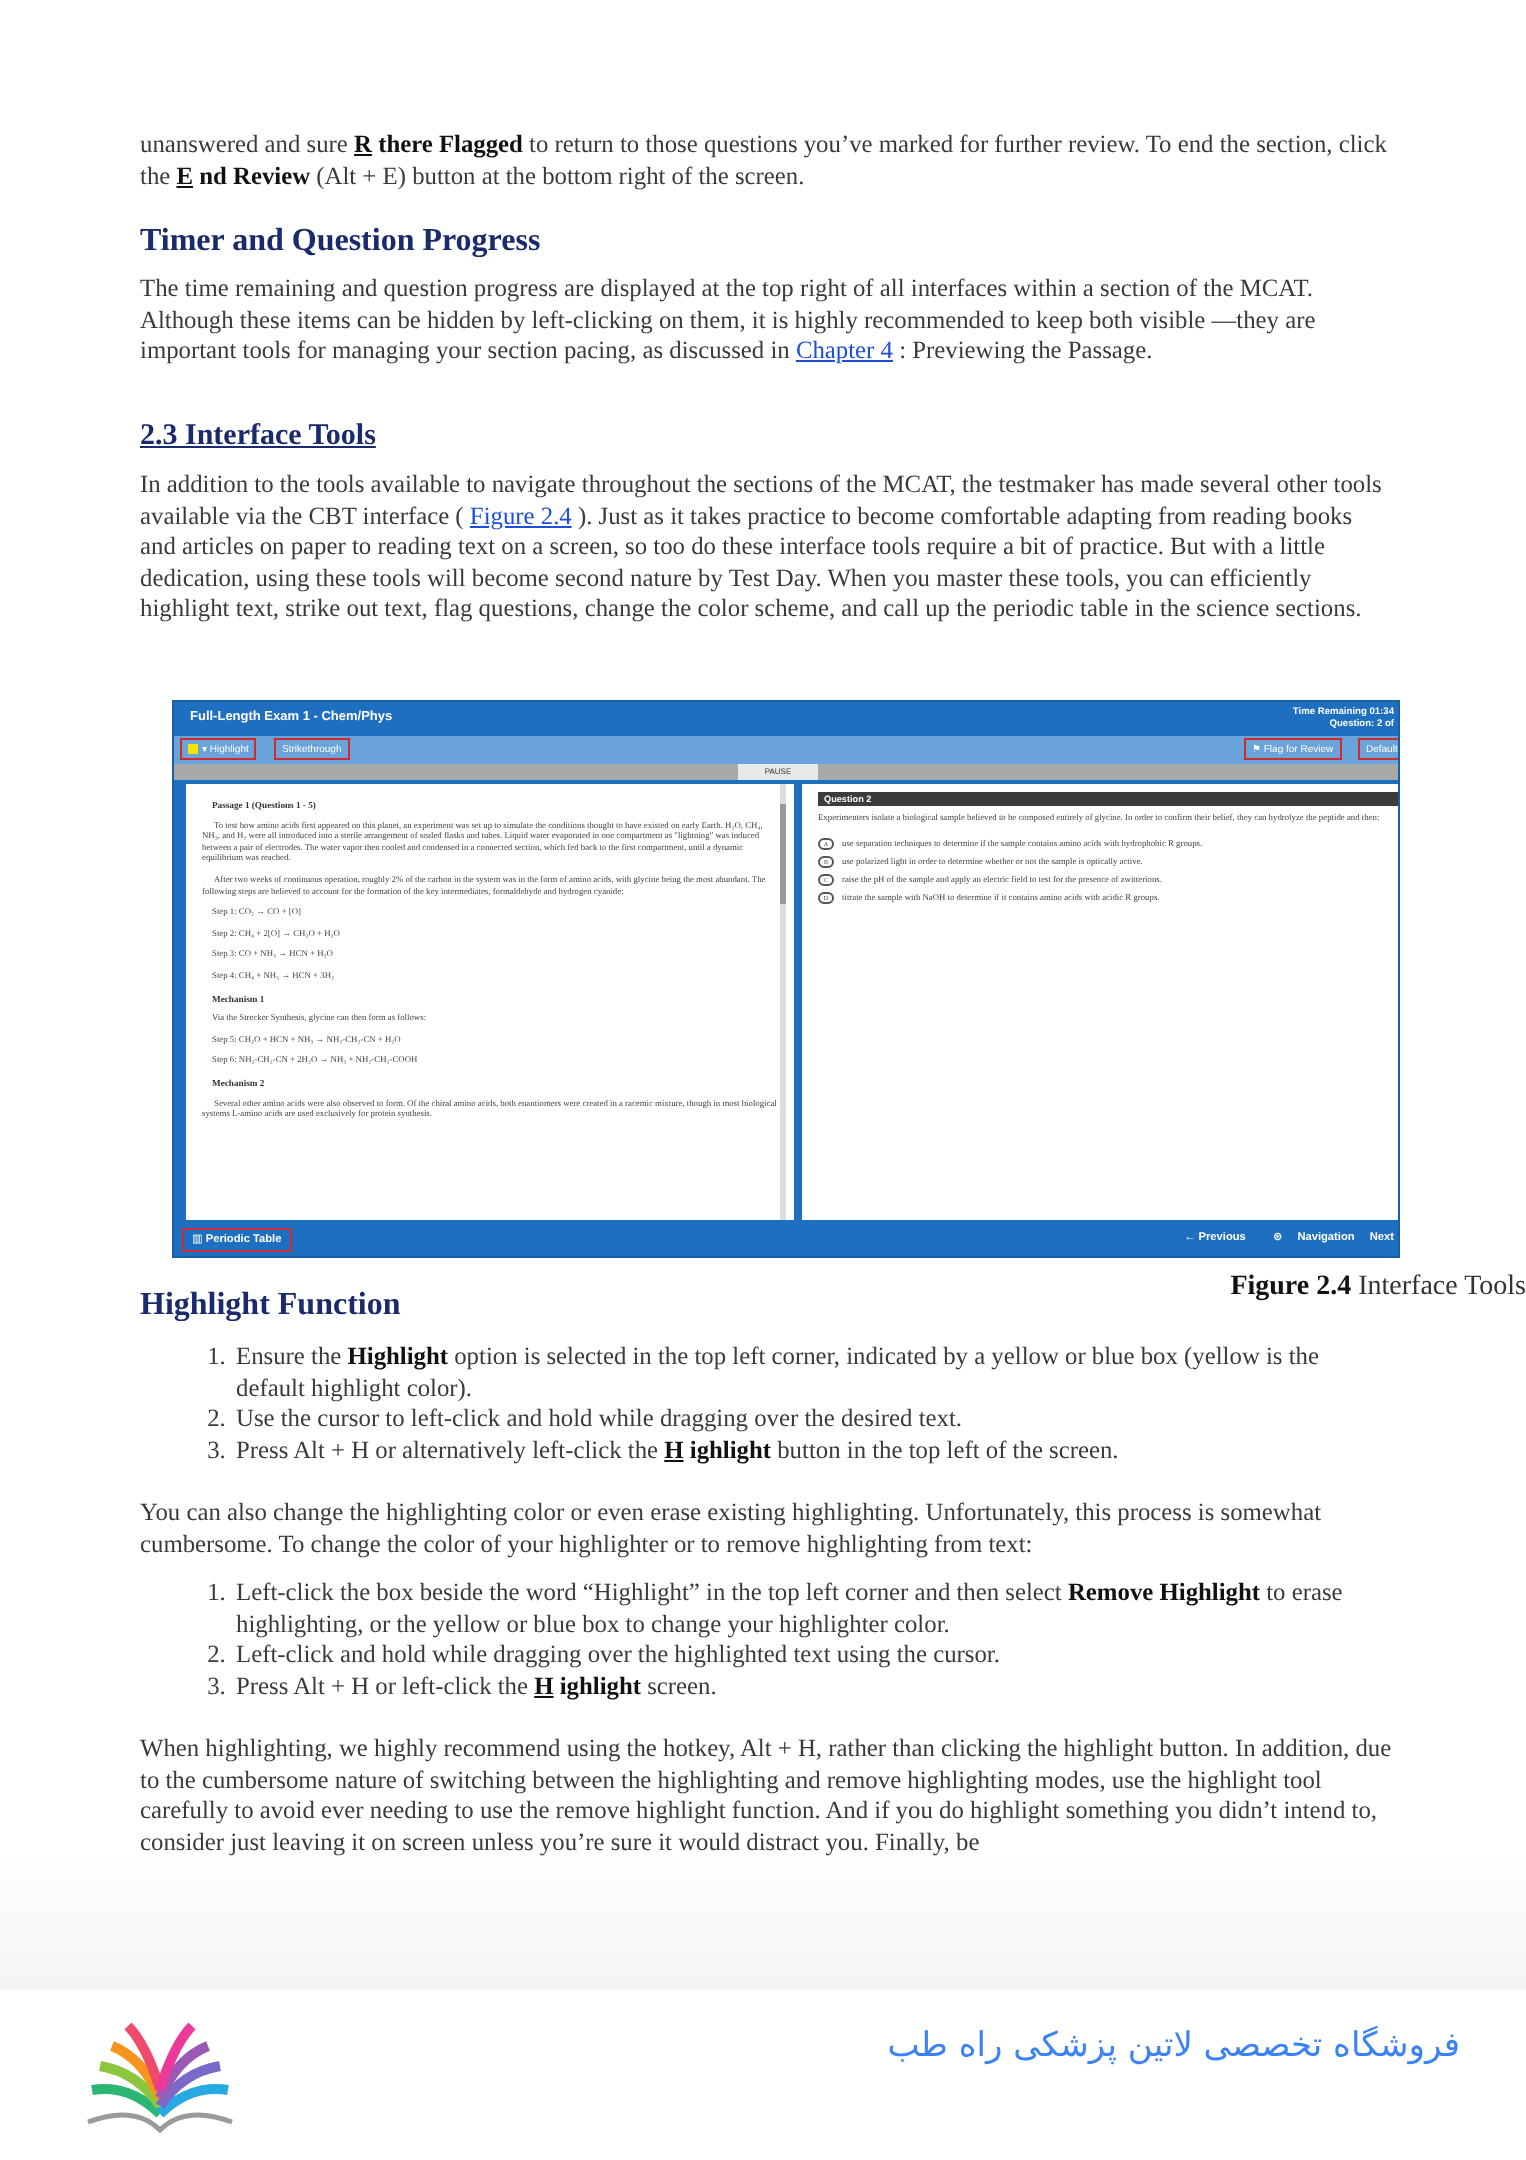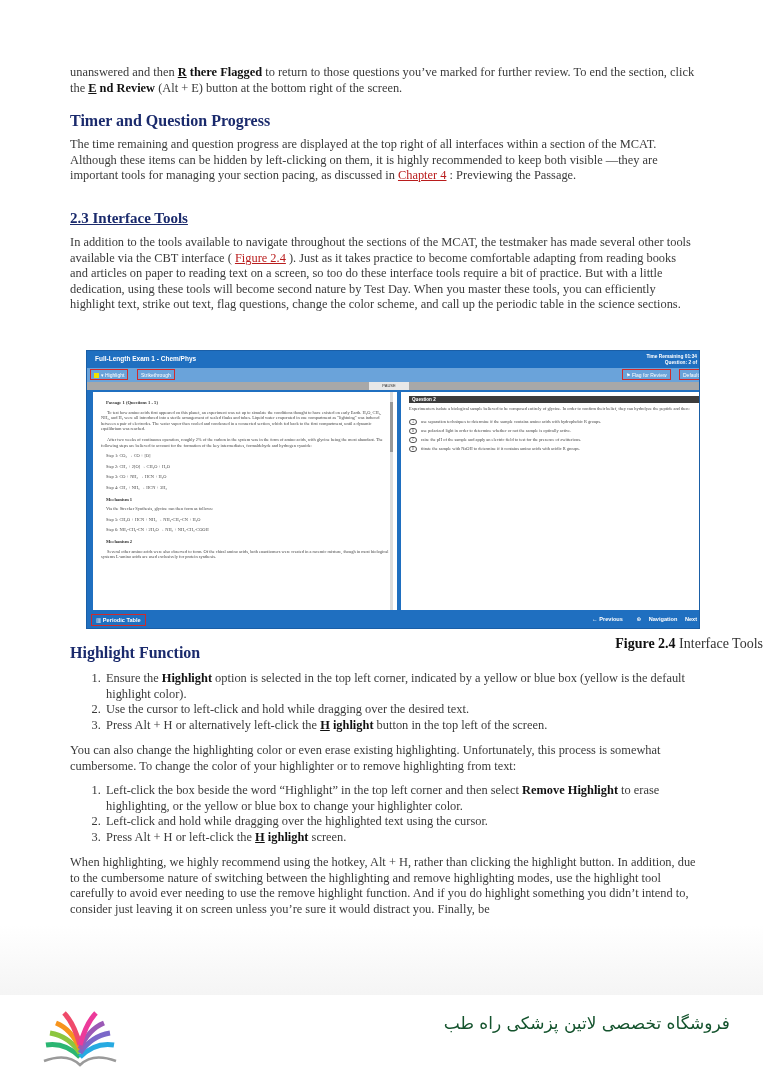--- a/index.html
+++ b/index.html
@@ -3,23 +3,23 @@
 <meta charset="utf-8">
 <style>
   html,body{margin:0;padding:0;}
   body{width:763px;height:1080px;background:#ffffff;position:relative;overflow:hidden;font-family:"Liberation Serif","DejaVu Serif",serif;color:#333;}
   p.t{font-size:12.4px;line-height:15.5px;margin:0;color:#3a3a3a;}
   .blk{position:absolute;left:70px;width:626px;}
   h3.sub{font-size:16px;color:#1a2a6c;margin:0;font-weight:bold;}
   h2.sec{font-size:15px;color:#1a2a6c;margin:0;font-weight:bold;text-decoration:underline;}
   b{color:#111;}
   u{text-decoration:underline;}
-  ol{margin:4px;padding-left:30px;font-size:12.4px;line-height:15.5px;color:#3a3a3a;}
+  ol{margin:16px;padding-left:30px;font-size:12.4px;line-height:15.5px;color:#3a3a3a;}
   ol li{padding-left:2px;}
-  a.link{color:#b91c1c;text-decoration:underline;}
+  a.link{color:#1d4ed8;text-decoration:underline;}
 
   
   .fig{position:absolute;left:86px;top:350px;width:612px;height:277px;background:#1f6fc0;border:1px solid #1a5ea6;overflow:hidden;font-family:"Liberation Sans","DejaVu Sans",sans-serif;}
   .fig .titlebar{position:absolute;left:0;top:0;width:100%;height:17px;background:#1f6fc0;}
   .fig .title{position:absolute;left:8px;top:4px;font-size:6.5px;color:#fff;font-weight:bold;}
   .fig .timer{position:absolute;right:2px;top:3px;font-size:4.8px;color:#fff;text-align:right;line-height:5.5px;font-weight:bold;}
   .fig .toolbar{position:absolute;left:0;top:17px;width:100%;height:14px;background:#6aa3da;}
   .fig .tbtn{position:absolute;top:1px;height:11px;border:1.5px solid #d02b2b;font-size:5px;color:#fff;line-height:11px;padding:0 3px;box-sizing:border-box;white-space:nowrap;}
   .fig .hl-swatch{display:inline-block;width:5px;height:5px;background:#f2e300;vertical-align:middle;margin-right:2px;}
   .fig .pausebar{position:absolute;left:0;top:31px;width:100%;height:8px;background:#a8a8a8;}
@@ -41,29 +41,29 @@
   .fig .bottombar{position:absolute;left:0;top:261px;width:100%;height:16px;background:#1f6fc0;}
   .fig .ptable{position:absolute;left:4px;top:263px;height:12px;border:1.5px solid #d02b2b;box-sizing:border-box;font-size:5.6px;color:#fff;font-weight:bold;line-height:10px;padding:0 4px;}
   .fig .nav{position:absolute;right:2px;top:265px;font-size:5.6px;color:#fff;font-weight:bold;white-space:nowrap;}
   .fig .nav span{margin-left:6px;}
 
   .caption{position:absolute;left:0;width:763px;top:636px;text-align:right;font-size:14px;color:#333;}
 
   .fade{position:absolute;left:0;top:925px;width:763px;height:80px;background:linear-gradient(to bottom,rgba(255,255,255,0) 0%,rgba(235,235,235,0.6) 100%);pointer-events:none;}
   .footer{position:absolute;left:0;top:995px;width:763px;height:85px;background:#fff;}
   .footer .logo{position:absolute;left:40px;top:12px;width:80px;height:62px;}
-  .footer .fa{position:absolute;left:390px;top:18px;width:340px;text-align:right;font-family:"DejaVu Sans",sans-serif;font-size:17px;color:#14532d;direction:rtl;}
+  .footer .fa{position:absolute;left:390px;top:18px;width:340px;text-align:right;font-family:"DejaVu Sans",sans-serif;font-size:17px;color:#3b82f6;direction:rtl;}
   .footer .url{position:absolute;left:405px;top:45px;width:330px;text-align:right;font-family:"DejaVu Sans Mono",monospace;font-size:22px;letter-spacing:4px;color:#111;}
   .footer .url .g{color:#3aa13a;}
 </style>
 </head>
 <body>
 
 <div class="blk" style="top:65px;">
-  <p class="t"><span>unanswered and then </span><b><u>R</u><span> there Flagged</span></b><span> to return to those questions you’ve marked for further review. To end the section, click the </span><b><u>E</u><span> nd Review</span></b><span> (Alt + E) button at the bottom right of the screen.</span></p>
+  <p class="t"><span>unanswered and sure </span><b><u>R</u><span> there Flagged</span></b><span> to return to those questions you’ve marked for further review. To end the section, click the </span><b><u>E</u><span> nd Review</span></b><span> (Alt + E) button at the bottom right of the screen.</span></p>
 </div>
 
 <div class="blk" style="top:112px;">
   <h3 class="sub">Timer and Question Progress</h3>
   <p class="t" style="margin-top:7px;"><span>The time remaining and question progress are displayed at the top right of all interfaces within a section of the MCAT. Although these items can be hidden by left-clicking on them, it is highly recommended to keep both visible —they are important tools for managing your section pacing, as discussed in </span><a class="link">Chapter 4</a><span> : Previewing the Passage.</span></p>
 </div>
 
 <div class="blk" style="top:210px;">
   <h2 class="sec">2.3 Interface Tools</h2>
   <p class="t" style="margin-top:8px;"><span>In addition to the tools available to navigate throughout the sections of the MCAT, the testmaker has made several other tools available via the CBT interface ( </span><a class="link">Figure 2.4</a><span> ). Just as it takes practice to become comfortable adapting from reading books and articles on paper to reading text on a screen, so too do these interface tools require a bit of practice. But with a little dedication, using these tools will become second nature by Test Day. When you master these tools, you can efficiently highlight text, strike out text, flag questions, change the color scheme, and call up the periodic table in the science sections.</span></p>

